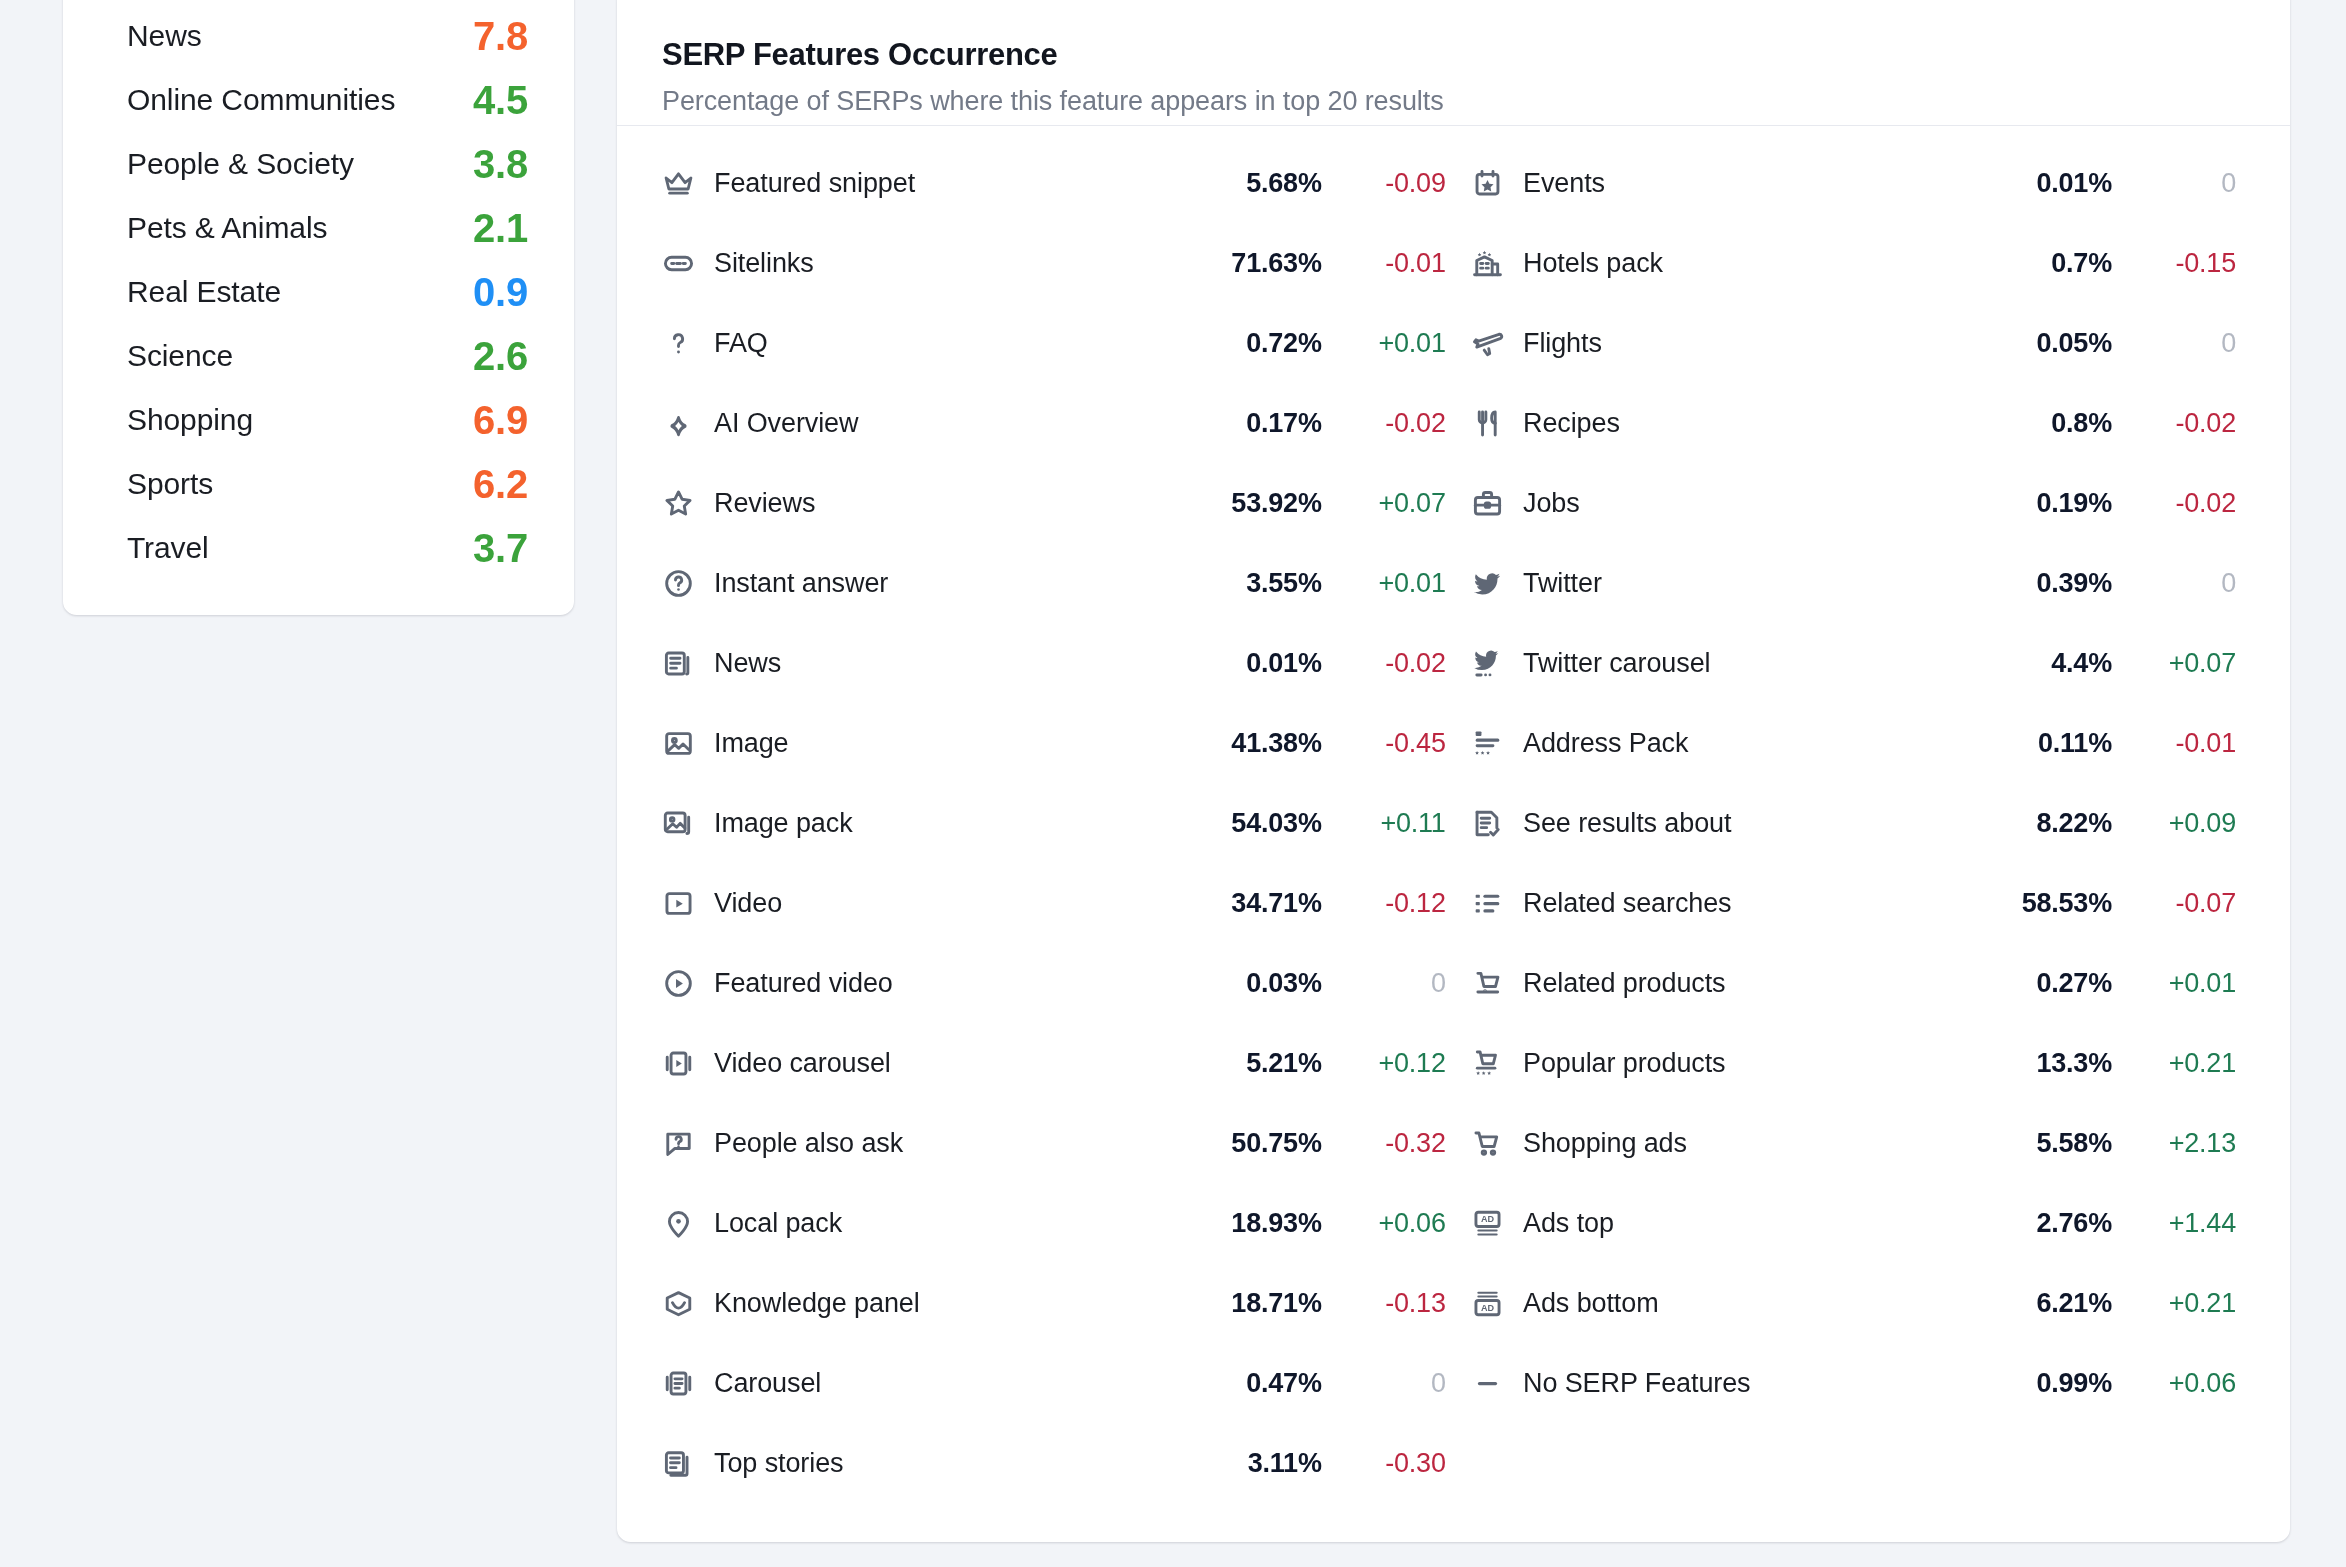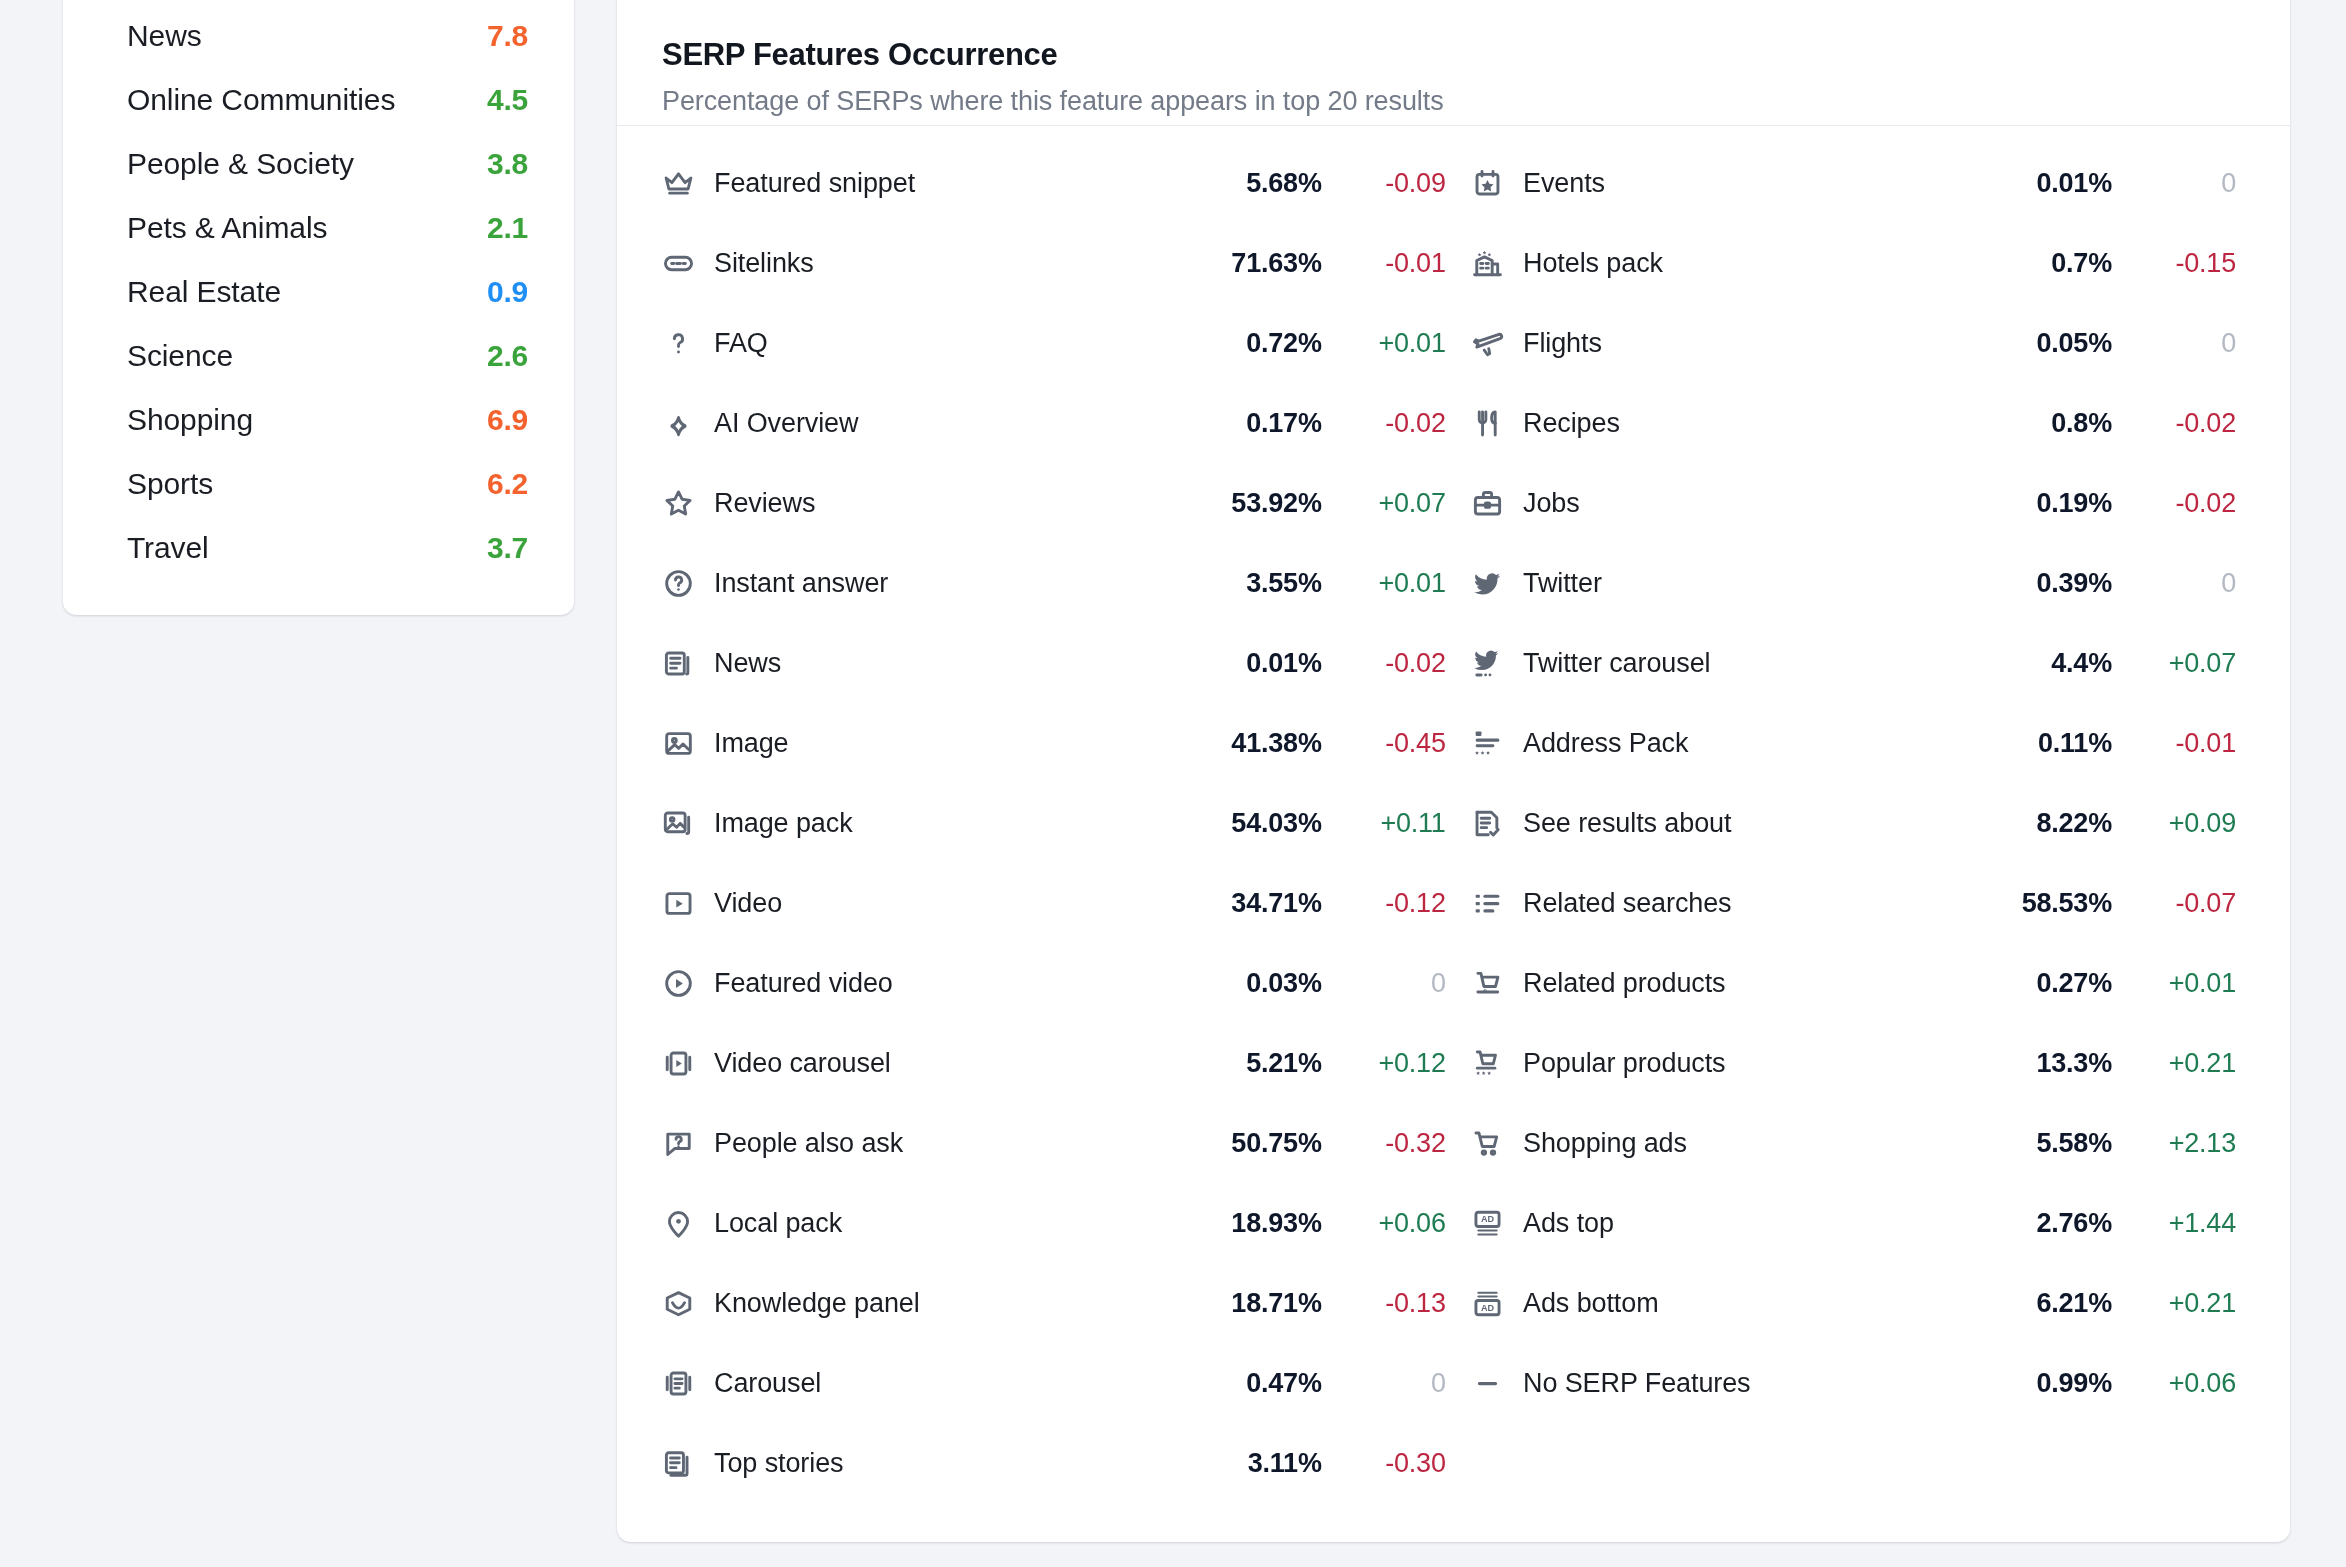--- a/index.html
+++ b/index.html
@@ -40,21 +40,21 @@
     padding: 0 46px 0 64px;
     box-sizing: border-box;
   }
   .cat-label {
     font-size: 30px;
     color: #1a1d23;
     letter-spacing: -0.1px;
     white-space: nowrap;
   }
   .cat-value {
-    font-size: 30px;
+    font-size: 40px;
     font-weight: 700;
     letter-spacing: -0.2px;
   }
   .v-green  { color: #3ba33b; }
   .v-orange { color: #f4622d; }
   .v-blue   { color: #1f8ff5; }
 
   
   .main-card {
     position: absolute;

